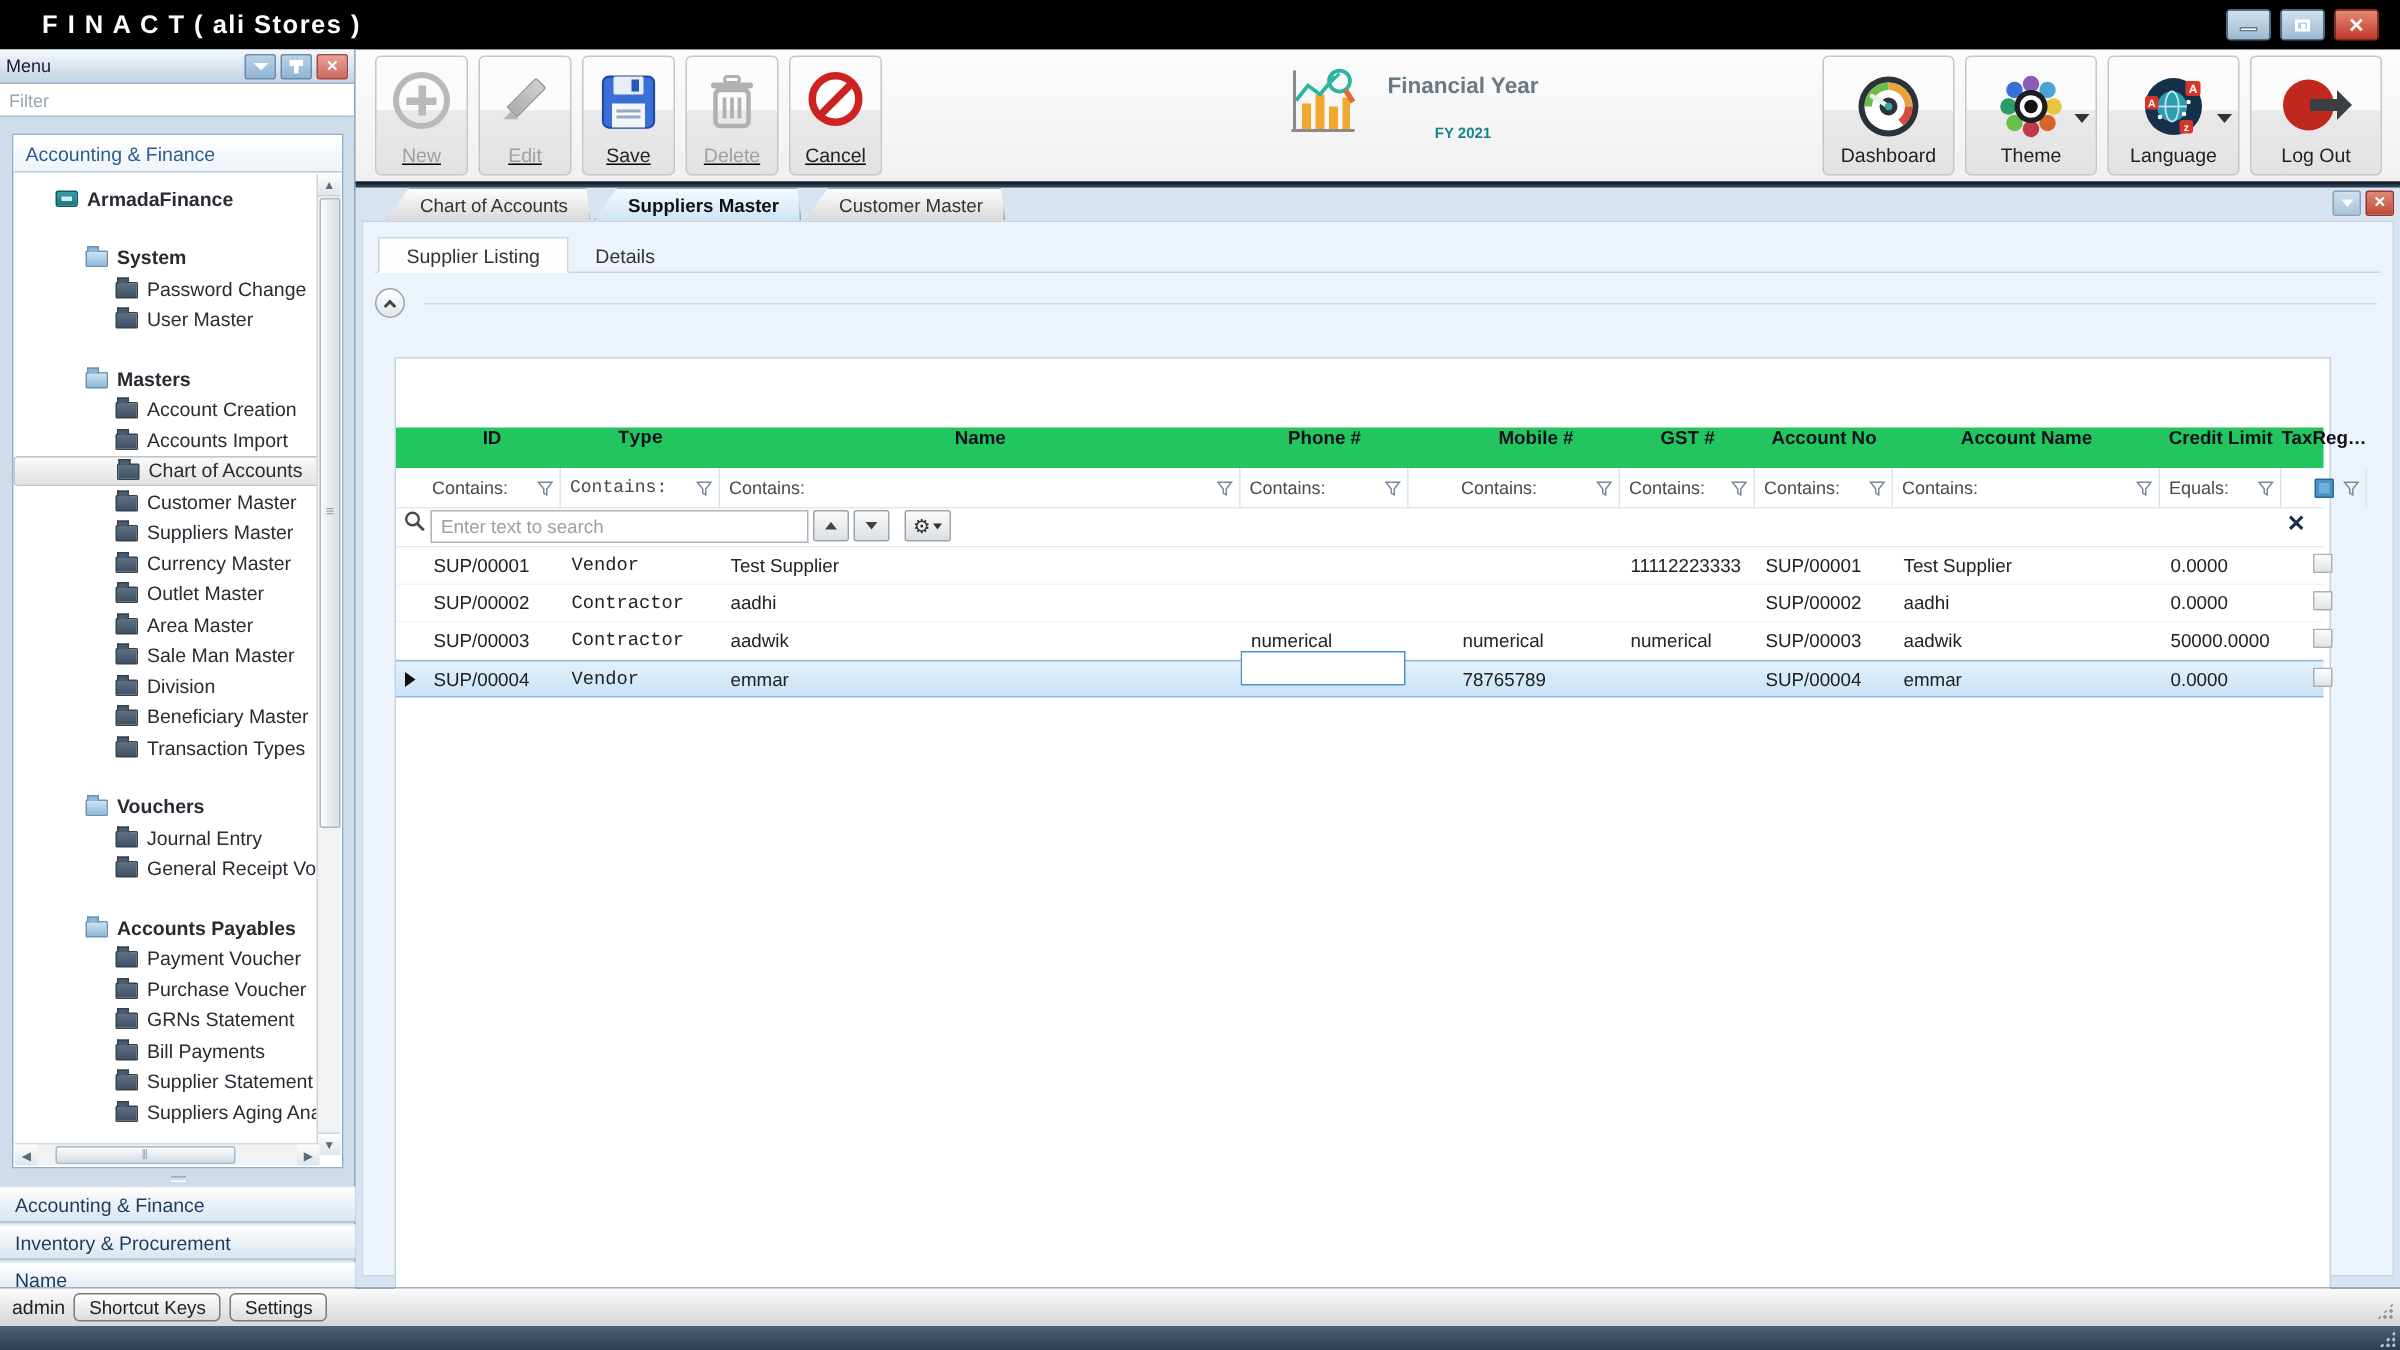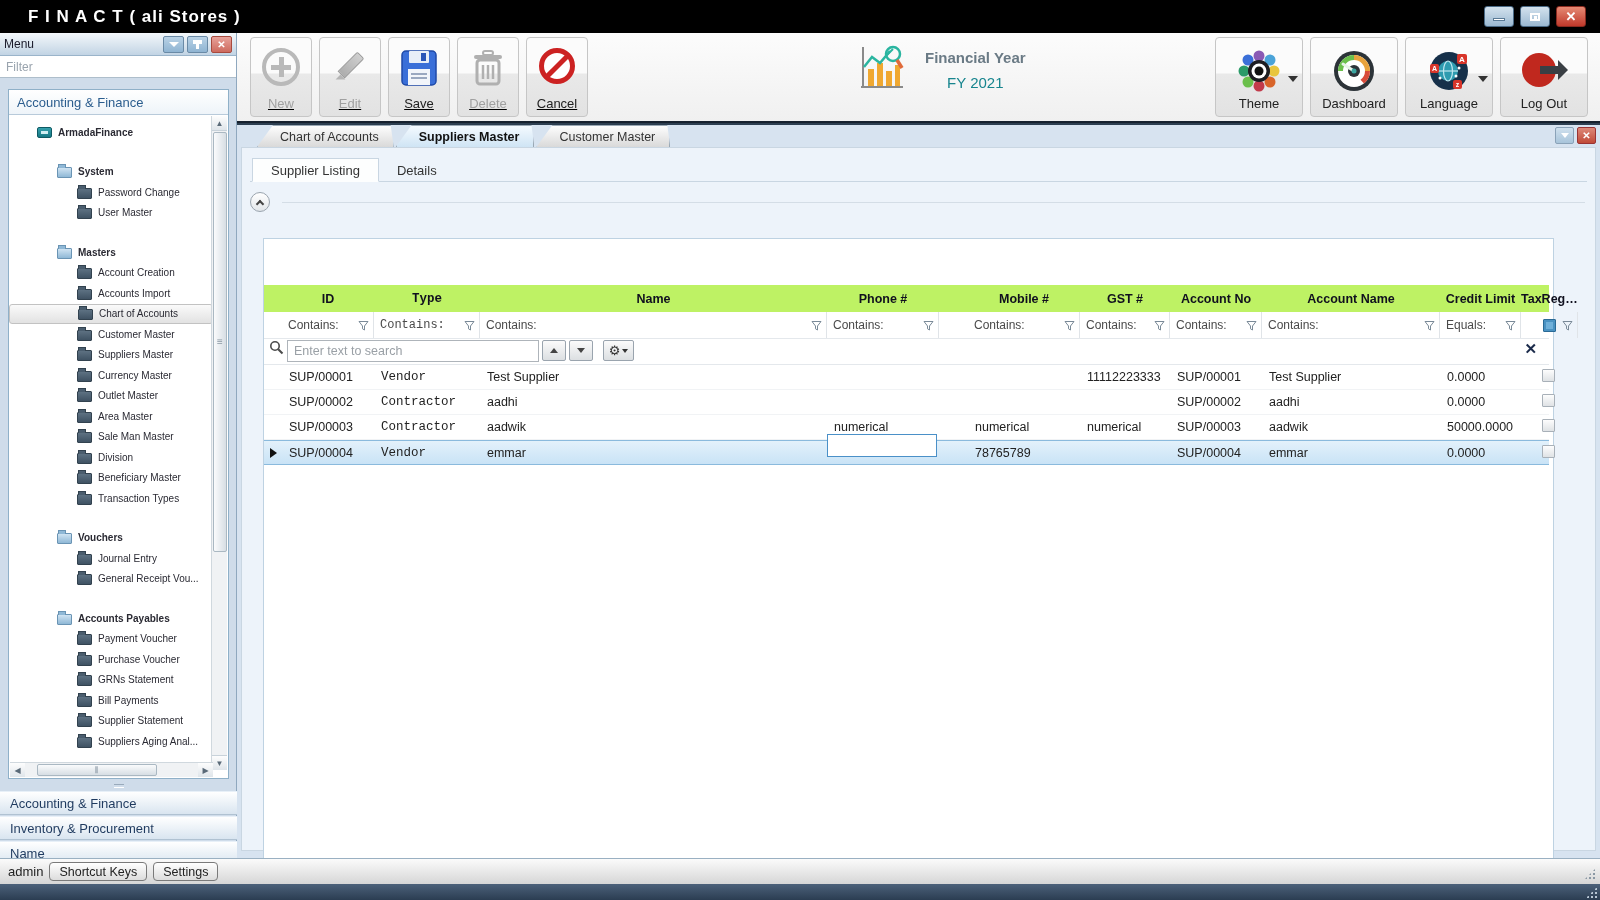--- a/index.html
+++ b/index.html
@@ -26,21 +26,21 @@
   .mini-btn.blue { background:linear-gradient(#b9d2e6,#8fb4d2); }
   .mini-btn.redx { background:linear-gradient(#e8a29a,#cd6a5e); border-color:#a84a3e; color:#fff; font-weight:bold; font-size:10px; }
   .pin-glyph { width:3px; height:9px; background:#fff; position:relative; }
   .pin-glyph::before { content:""; position:absolute; top:0; left:-3px; width:9px; height:4px; background:#fff; }
   .filter-row { height:22px; background:#fff; border-bottom:1px solid #aebecb; }
   .filter-input { width:100%; height:100%; border:none; outline:none; font-size:12px; padding:0 6px; color:#333; font-family:"Liberation Sans",sans-serif; }
   .filter-input::placeholder { color:#9aa4ae; }
   .nav-box { position:absolute; top:56px; left:8px; width:221px; height:690px; background:#fff; border:1px solid #8fb0c8; }
   .section-header { height:25px; background:linear-gradient(#ffffff,#eef4f9); border-bottom:1px solid #b8cada; display:flex; align-items:center; padding:0 8px; color:#2b5d8e; font-size:13px; }
   .tree { position:absolute; top:26px; left:0; width:204px; height:640px; overflow:hidden; padding-top:6px; }
-  .tree-item { height:20.5px; display:flex; align-items:center; font-size:10px; color:#2a2a33; cursor:default; white-space:nowrap; }
+  .tree-item { height:20.5px; display:flex; align-items:center; font-size:13px; color:#2a2a33; cursor:default; white-space:nowrap; }
   .tree-item[data-level="0"] { padding-left:28px; }
   .tree-item[data-level="1"] { padding-left:48px;margin-top:19px; }
   .tree-item[data-level="2"] { padding-left:68px; }
   .tree-item.bold .tree-label { font-weight:bold; }
   .tree-item.hl { background:linear-gradient(#fafafa,#e2e2e2); border:1px solid #c2c2c2; border-radius:3px; }
   .tree-icon { width:15px; height:11px; margin-right:6px; position:relative; flex:none; }
   .tree-item[data-level="0"] .tree-icon { background:linear-gradient(#35a0ac,#167884); border:1px solid #0e5a64; border-radius:2px; }
   .tree-item[data-level="0"] .tree-icon::after { content:""; position:absolute; left:3px; top:3px; width:7px; height:3px; background:#cfeef2; }
   .tree-item[data-level="1"] .tree-icon { background:linear-gradient(#cfe3f2,#8fb8d6); border:1px solid #6a94b4; border-radius:1px; margin-top:2px; }
   .tree-item[data-level="1"] .tree-icon::before { content:""; position:absolute; left:0; top:-4px; width:6px; height:3px; background:#8fb8d6; border:1px solid #6a94b4; border-bottom:none; }
@@ -82,21 +82,21 @@
   .ic-edit { width:34px; height:34px; position:relative; margin-top:3px; }
   .ic-edit::before { content:""; position:absolute; width:8px; height:26px; background:linear-gradient(#cfcfcf,#adadad); border:1px solid #9a9a9a; transform:rotate(45deg); left:13px; top:0; border-radius:2px 2px 0 0; }
   .ic-edit::after { content:""; position:absolute; left:4px; bottom:2px; width:0; height:0; border-left:7px solid transparent; border-top:7px solid #b5b5b5; transform:rotate(-45deg); }
   .ic-cancel { width:36px; height:36px; border:5px solid #cc2222; border-radius:50%; position:relative; background:#fff; }
   .ic-cancel::before { content:""; position:absolute; width:5px; height:34px; background:#cc2222; transform:rotate(45deg); left:10.5px; top:-4px; }
 
   
   .fy-block { position:absolute; left:620px; top:10px; display:flex; align-items:flex-start; gap:18px; }
   .fy-text { text-align:center; padding-top:6px; }
   .fy-label { font-size:15px; font-weight:bold; color:#6a7a85; }
-  .fy-value { font-size:15px; font-weight:normal; color:#17858e; margin-top:8px; }
+  .fy-value { font-size:10px; font-weight:bold; color:#17858e; margin-top:18px; }
 
   
   .main { position:absolute; top:125px; left:237px; width:1363px; height:733px; background:#d7e3f0; }
   .tabstrip { position:absolute; top:0; left:0; width:100%; height:22px; display:flex; padding-left:20px; }
   .doc-tab { height:22px; padding:0 14px 0 22px; display:flex; align-items:center; font-size:12.5px; color:#333; background:linear-gradient(#fdfdfd,#d9d9d9); border:1px solid #9aa8b4; border-bottom:none; clip-path:polygon(16px 0, calc(100% - 3px) 0, 100% 100%, 0 100%); margin-right:2px; }
   .doc-tab.active { background:linear-gradient(#f4faff,#cfe4f4); font-weight:bold; color:#111; }
   .tab-ctrls { position:absolute; right:4px; top:2px; display:flex; gap:3px; }
   .tab-mini { width:19px; height:17px; border-radius:2px; border:1px solid #8aa2b8; display:flex; align-items:center; justify-content:center; }
   .tab-mini.blue { background:linear-gradient(#cfe0ee,#a8c4da); }
   .tab-mini.red { background:linear-gradient(#dd8878,#c04a38); border-color:#933; }
@@ -119,21 +119,21 @@
   .records-count { position:absolute; left:120px; top:8px; font-size:13.5px; color:#222; }
   .export-btn { position:absolute; right:10px; top:0; width:61px; height:27px; border:1px solid #8a8a8a; border-radius:3px; background:linear-gradient(#fafafa,#dcdcdc); font-size:12.5px; color:#222; display:flex; align-items:center; justify-content:center; }
 
   
   .grid { position:absolute; top:46px; left:0; width:1285px; }
   .grow { display:flex; width:1285px; }
   .c { flex:none; overflow:hidden; white-space:nowrap; }
   .c-ind{width:18px;} .c-id{width:92px;} .c-type{width:106px;font-family:Liberation Mono, monospace;} .c-name{width:347px;}
   .c-phone{width:112px;} .c-mobile{width:112px;margin-left:29px;} .c-gst{width:90px;} .c-accno{width:92px;}
   .c-accname{width:178px;} .c-credit{width:81px;} .c-tax{width:57px;}
-  .hdr { height:27px; align-items:center; background:#bef264; }
+  .hdr { height:27px; background:#22c55e; }
   .hdr .c { text-align:center; font-weight:bold; font-size:12.5px; color:#10101e; text-overflow:ellipsis; }
   .filters { height:27px; align-items:center; border-bottom:1px solid #e4e8ec; }
   .fcell { height:100%; display:flex; align-items:center; justify-content:space-between; padding:0 4px 0 6px; border-right:1px solid #e0e4e8; font-size:12px; color:#4a4a4a; }
   .funnel { flex:none; }
   .searchrow { height:26px; align-items:flex-start; border-bottom:1px solid #e4e8ec; padding-top:1px; }
   .mag { margin:0 3px 0 5px; }
   .search-input { width:252px; height:22px; border:1px solid #aeb4ba; font-size:12.5px; padding:0 6px; color:#333; outline:none; font-family:"Liberation Sans",sans-serif; }
   .search-input::placeholder { color:#9aa0a6; }
   .sr-btn { width:24px; height:21px; margin-left:3px; border:1px solid #9aa4ae; border-radius:2px; background:linear-gradient(#fbfbfb,#dcdfe2); display:flex; align-items:center; justify-content:center; }
   .sr-btn .tri-up { width:0;height:0;border-left:4px solid transparent;border-right:4px solid transparent;border-bottom:5px solid #444; }
@@ -445,50 +445,50 @@
       <span class="fy-text">
         <div class="fy-label">Financial Year</div>
         <div class="fy-value">FY 2021</div>
       </span>
     </div>
 
     <div class="rb-group rb-right">
       <div class="rb-btn wide">
         <span class="rb-icon">
           <svg width="46" height="46" viewBox="0 0 46 46">
+            <circle cx="23" cy="23" r="20" fill="#2c3338"></circle>
+            <circle cx="23" cy="23" r="16" fill="#fff"></circle>
+            <path d="M23 7 A16 16 0 0 0 7 23 L12 23 A11 11 0 0 1 23 12 Z" fill="#6abf4b"></path>
+            <path d="M39 23 A16 16 0 0 0 23 7 L23 12 A11 11 0 0 1 34 23 Z" fill="#e8a33d"></path>
+            <path d="M39 23 A16 16 0 0 1 33 35.5 L29.5 31.8 A11 11 0 0 0 34 23 Z" fill="#d84b3a"></path>
+            <circle cx="23" cy="23" r="6" fill="#2c3338"></circle>
+            <line x1="23" y1="23" x2="12" y2="16" stroke="#e8f4e8" stroke-width="3" stroke-linecap="round"></line>
+            <circle cx="23" cy="23" r="2.5" fill="#3aa5a0"></circle>
+          </svg>
+        </span>
+        <span class="rb-label">Dashboard</span>
+      </div>
+      <div class="rb-btn wide">
+        <span class="rb-icon">
+          <svg width="46" height="46" viewBox="0 0 46 46">
             <circle cx="23" cy="8" r="5.5" fill="#8a5ab5"></circle>
             <circle cx="34" cy="12" r="5.5" fill="#4ba3d8"></circle>
             <circle cx="38" cy="23" r="5.5" fill="#e8c53d"></circle>
             <circle cx="34" cy="34" r="5.5" fill="#d8642a"></circle>
             <circle cx="23" cy="38" r="5.5" fill="#c23a4a"></circle>
             <circle cx="12" cy="34" r="5.5" fill="#6abf4b"></circle>
             <circle cx="8" cy="23" r="5.5" fill="#2a9a68"></circle>
             <circle cx="12" cy="12" r="5.5" fill="#3a6fd8"></circle>
             <circle cx="23" cy="23" r="11" fill="#1d1d22"></circle>
             <circle cx="23" cy="23" r="7.5" fill="#fff"></circle>
             <circle cx="23" cy="23" r="4.5" fill="#111"></circle>
           </svg>
         </span>
         <span class="rb-arrow"></span>
         <span class="rb-label">Theme</span>
-      </div>
-      <div class="rb-btn wide">
-        <span class="rb-icon">
-          <svg width="46" height="46" viewBox="0 0 46 46">
-            <circle cx="23" cy="23" r="20" fill="#2c3338"></circle>
-            <circle cx="23" cy="23" r="16" fill="#fff"></circle>
-            <path d="M23 7 A16 16 0 0 0 7 23 L12 23 A11 11 0 0 1 23 12 Z" fill="#6abf4b"></path>
-            <path d="M39 23 A16 16 0 0 0 23 7 L23 12 A11 11 0 0 1 34 23 Z" fill="#e8a33d"></path>
-            <path d="M39 23 A16 16 0 0 1 33 35.5 L29.5 31.8 A11 11 0 0 0 34 23 Z" fill="#d84b3a"></path>
-            <circle cx="23" cy="23" r="6" fill="#2c3338"></circle>
-            <line x1="23" y1="23" x2="12" y2="16" stroke="#e8f4e8" stroke-width="3" stroke-linecap="round"></line>
-            <circle cx="23" cy="23" r="2.5" fill="#3aa5a0"></circle>
-          </svg>
-        </span>
-        <span class="rb-label">Dashboard</span>
       </div>
       <div class="rb-btn wide">
         <span class="rb-icon">
           <svg width="46" height="46" viewBox="0 0 46 46">
             <circle cx="23" cy="23" r="19" fill="#16304a"></circle>
             <circle cx="22" cy="23" r="10" fill="#2e9bb0"></circle>
             <ellipse cx="22" cy="23" rx="4.5" ry="10" fill="none" stroke="#bfe6ee" stroke-width="1.2"></ellipse>
             <line x1="12" y1="23" x2="32" y2="23" stroke="#bfe6ee" stroke-width="1.2"></line>
             <rect x="31" y="6" width="10" height="10" rx="2" fill="#d8352a"></rect>
             <text x="36" y="14" font-size="8" fill="#fff" text-anchor="middle" font-weight="bold" font-family="Liberation Sans, sans-serif">A</text>

